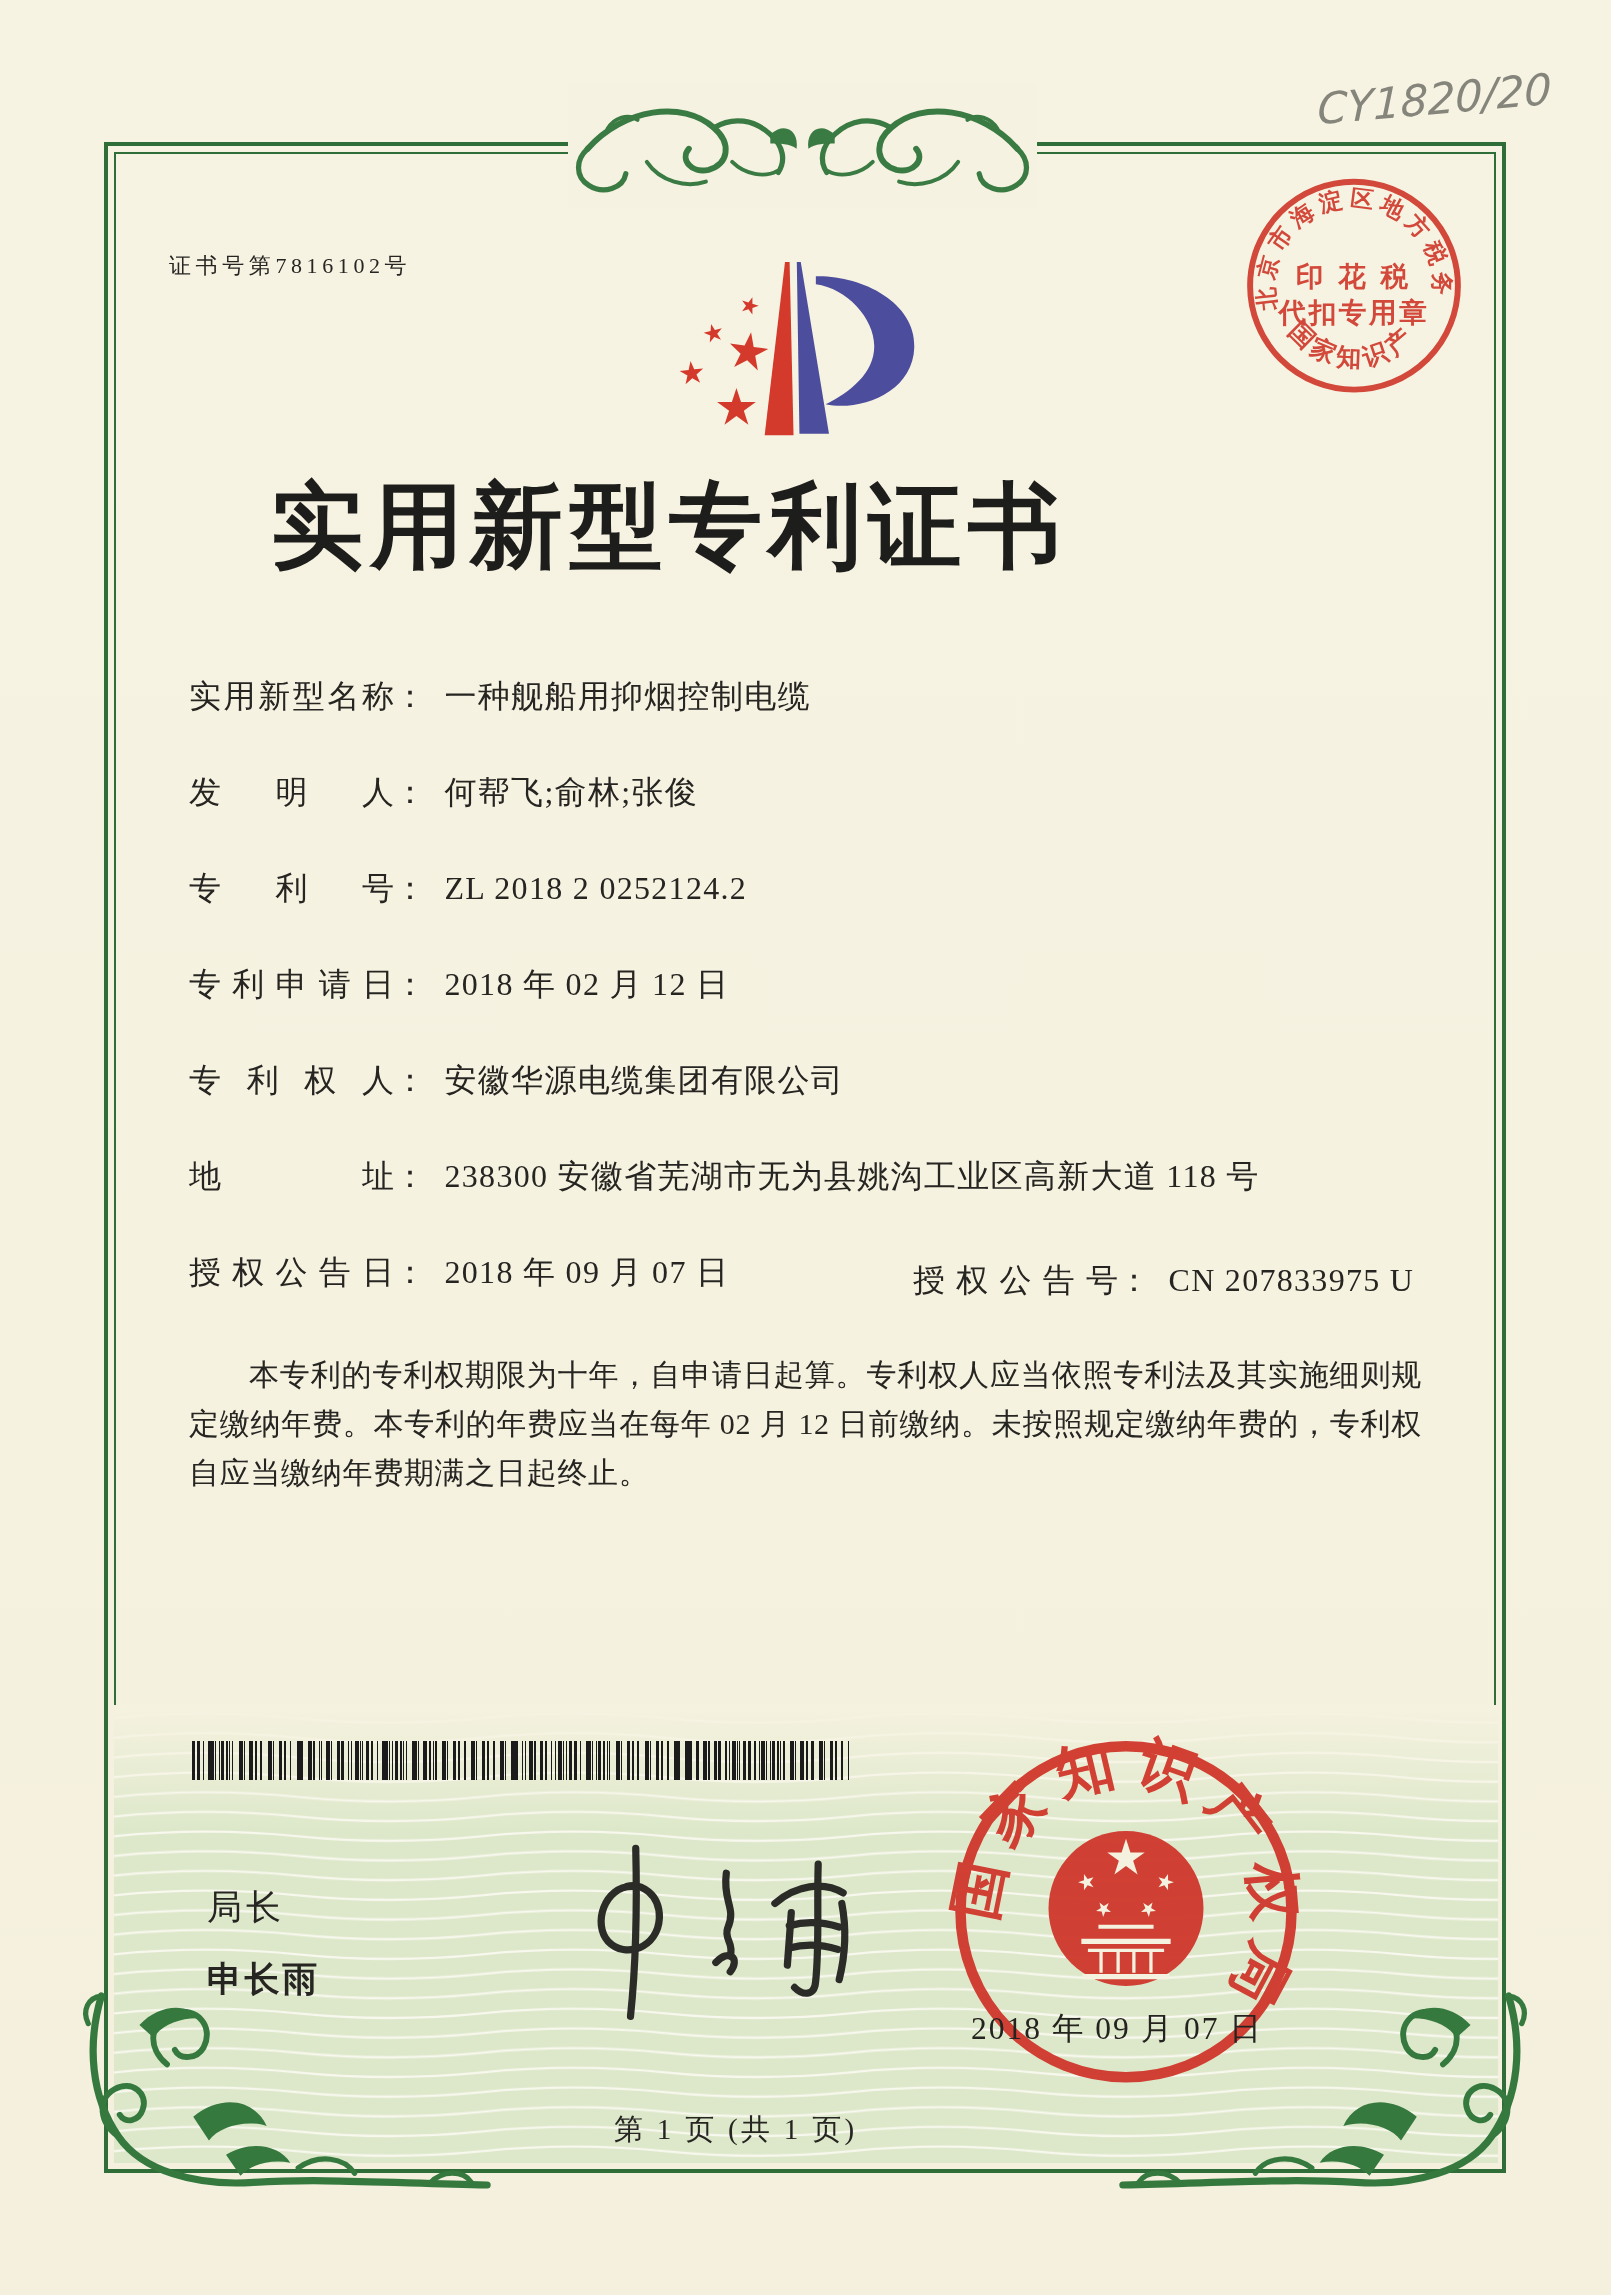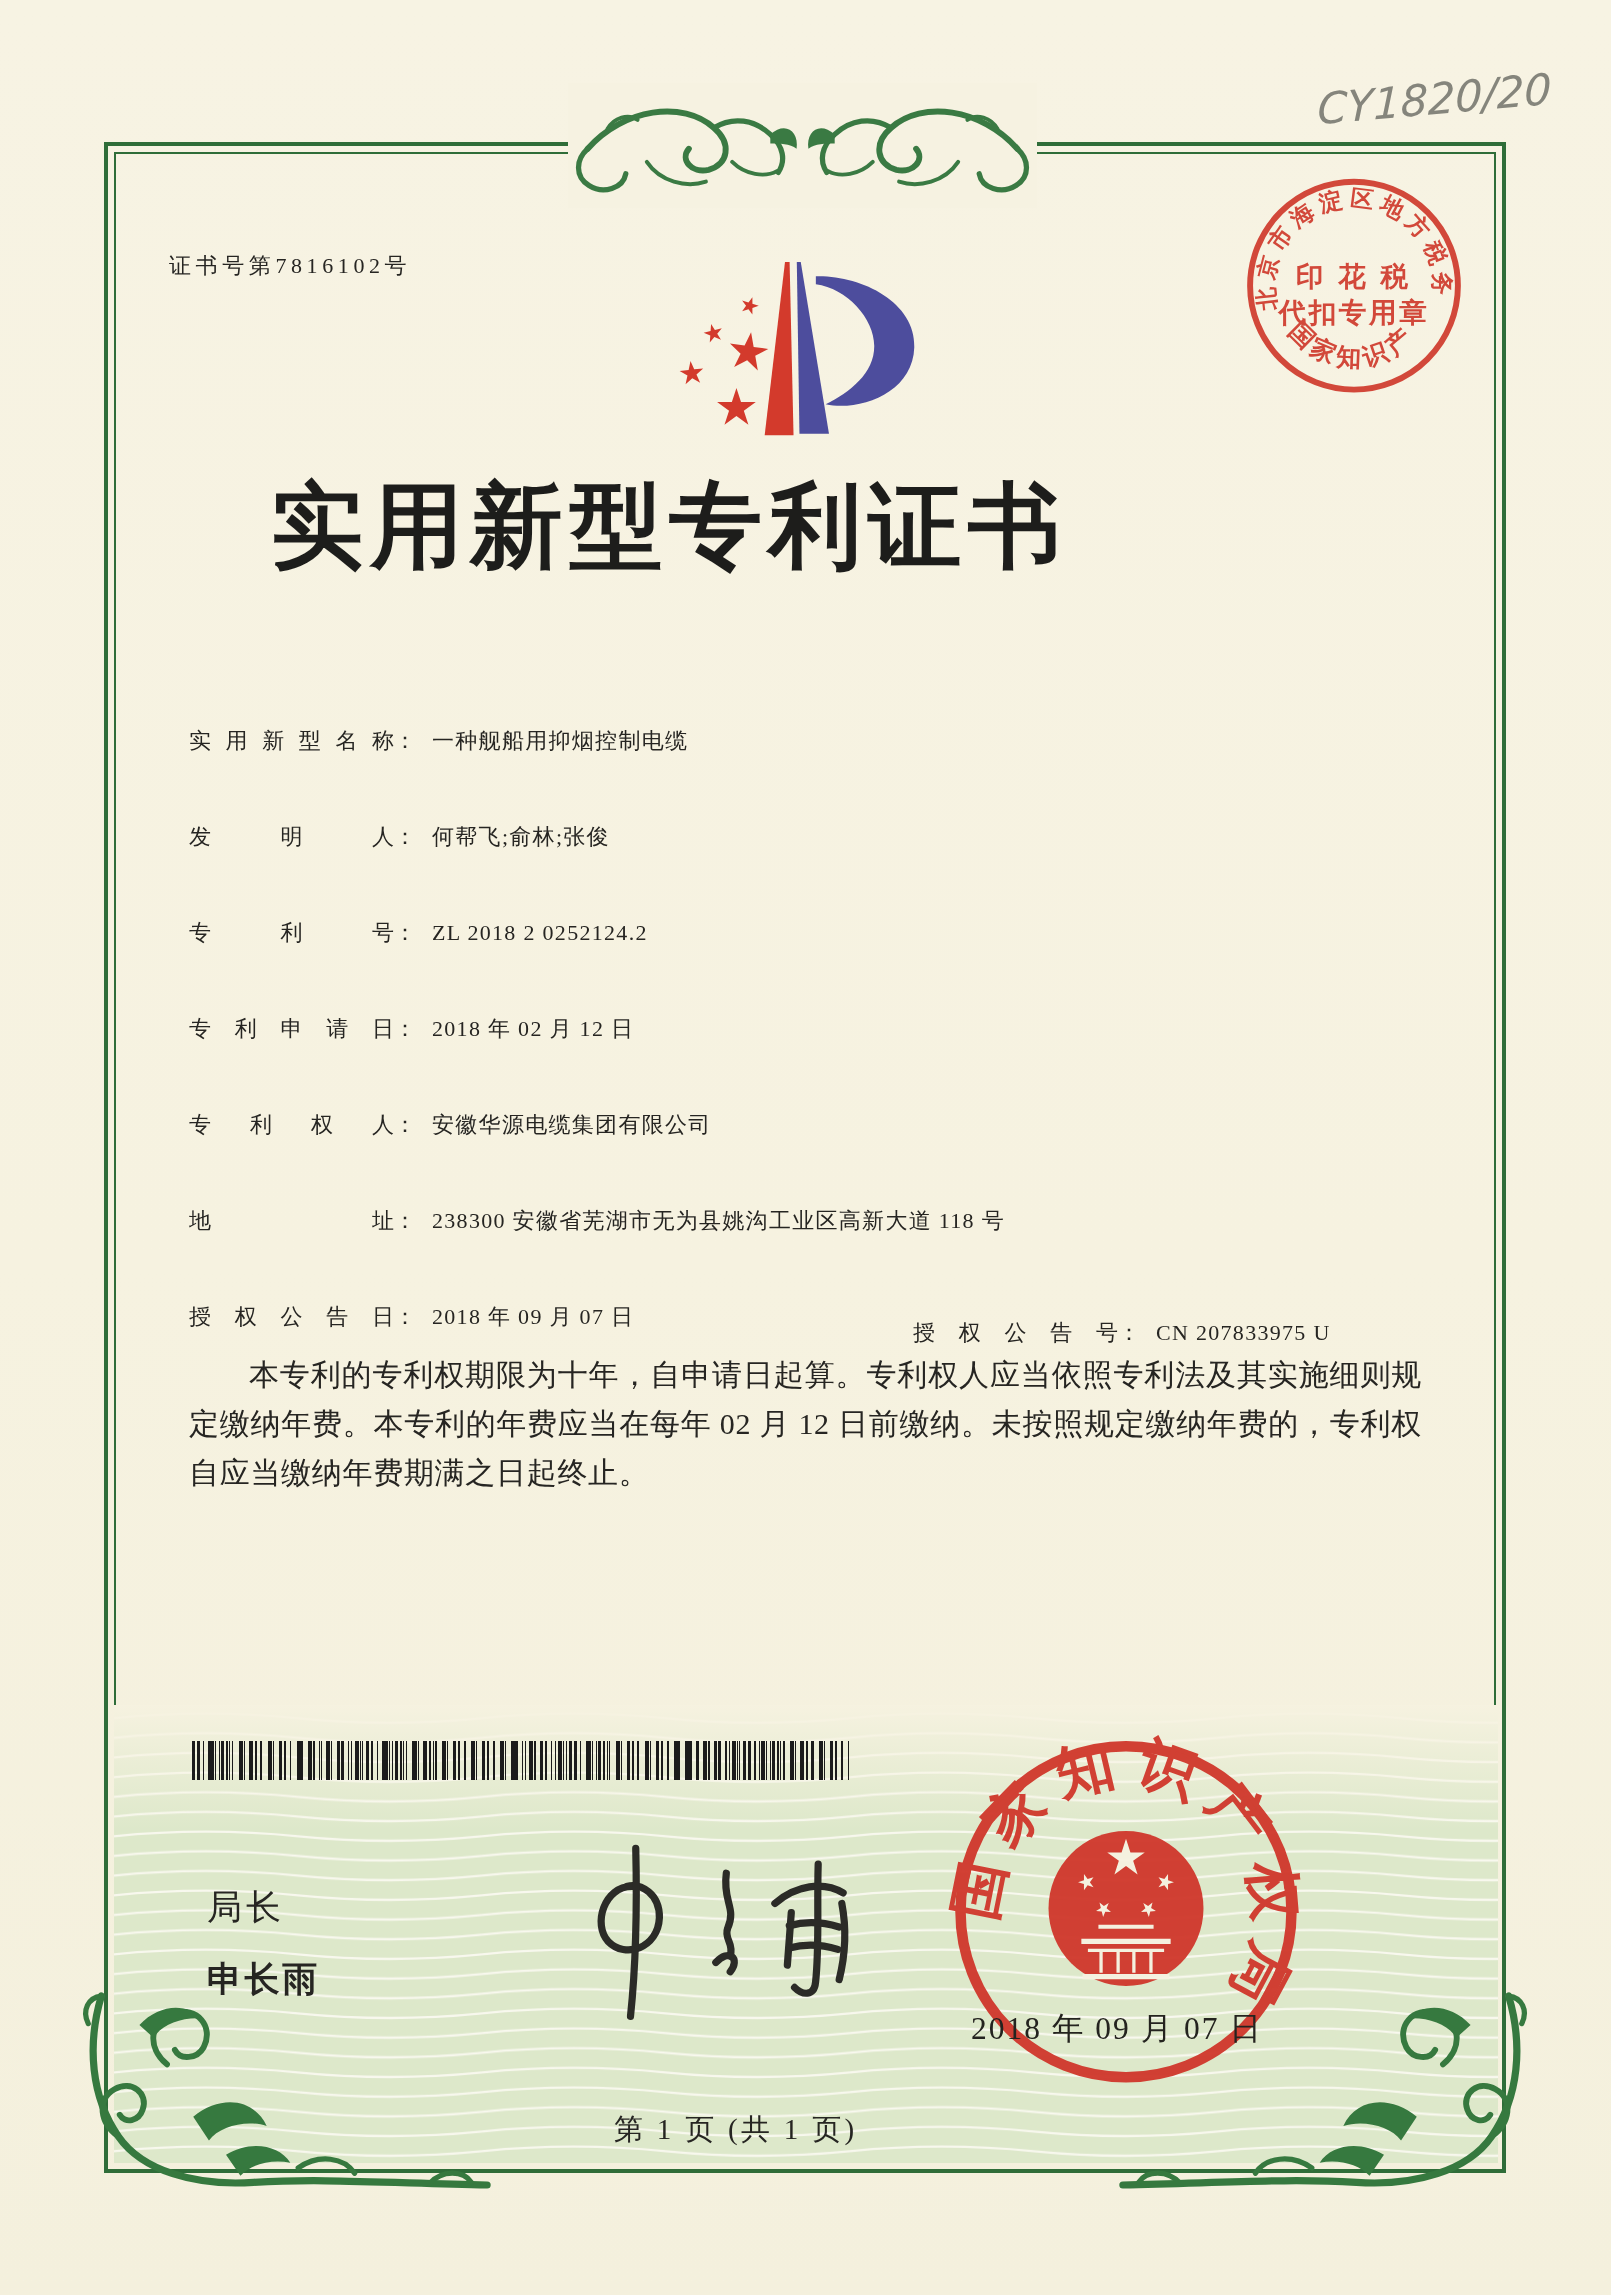--- a/index.html
+++ b/index.html
@@ -12,27 +12,27 @@
   .frame-inner{position:absolute;left:5.9px;top:5.9px;right:5.9px;bottom:5.9px;
          border:2px solid #2f6d39;}
   
   .wave-band{position:absolute;left:114px;top:1705px;width:1384px;height:458px;z-index:1;}
   .wave-fade{position:absolute;left:114px;top:1705px;width:1384px;height:125px;z-index:1;
          background:linear-gradient(180deg,#f6f2e0 0%,rgba(246,242,224,0) 100%);}
   .cert-no{position:absolute;left:169px;top:251px;font-size:22px;letter-spacing:4.6px;z-index:3;}
   .logo{position:absolute;left:617px;top:242px;width:315px;height:217px;z-index:3;}
   .title{position:absolute;left:0;top:464px;width:1338px;text-align:center;
          font-size:93px;font-weight:700;letter-spacing:6.6px;color:#1d1d1b;z-index:3;}
-  .fields{position:absolute;left:189px;top:676px;width:1248px;font-size:22px;z-index:3;margin-top:44px;}
+  .fields{position:absolute;left:189px;top:676px;width:1248px;font-size:32px;z-index:3;}
   .field-row{position:relative;height:41px;line-height:41px;margin-bottom:55px;white-space:nowrap;}
   .flabel{display:inline-block;width:205px;text-align:justify;text-align-last:justify;
           vertical-align:top;}
   .fcolon{display:inline-block;vertical-align:top;}
   .fvalue{display:inline-block;margin-left:10.5px;vertical-align:top;letter-spacing:1.3px;}
-  .grp2{position:absolute;left:724px;top:16px;}
+  .grp2{position:absolute;left:724px;top:8px;}
   .paras{position:absolute;left:189px;top:1350px;width:1233px;font-size:30px;
          line-height:49px;text-align:justify;z-index:3;}
   .para{margin:0;text-indent:2em;letter-spacing:0.7px;}
   .barcode{position:absolute;left:192px;top:1741px;width:657px;height:39px;z-index:2;
     background:
       repeating-linear-gradient(90deg,#1b1b1b 0 3.3px,rgba(0,0,0,0) 3.3px 5.3px,#1b1b1b 5.3px 6.6px,rgba(0,0,0,0) 6.6px 11px,#1b1b1b 11px 12.5px,rgba(0,0,0,0) 12.5px 17.7px,#1b1b1b 17.7px 21.7px,rgba(0,0,0,0) 21.7px 23px,#1b1b1b 23px 24px,rgba(0,0,0,0) 24px 29px),
       repeating-linear-gradient(90deg,rgba(0,0,0,0) 0 6.6px,#1b1b1b 6.6px 7.9px,rgba(0,0,0,0) 7.9px 16.4px,#1b1b1b 16.4px 17.7px,rgba(0,0,0,0) 17.7px 20.4px);}
   .role{position:absolute;left:207px;top:1884px;font-size:35px;font-weight:400;letter-spacing:3.9px;z-index:4;}
   .signer{position:absolute;left:207px;top:1956px;font-size:35px;font-weight:700;letter-spacing:2.6px;z-index:4;}
   .signature{position:absolute;left:558px;top:1826px;width:355px;height:210px;z-index:4;}

